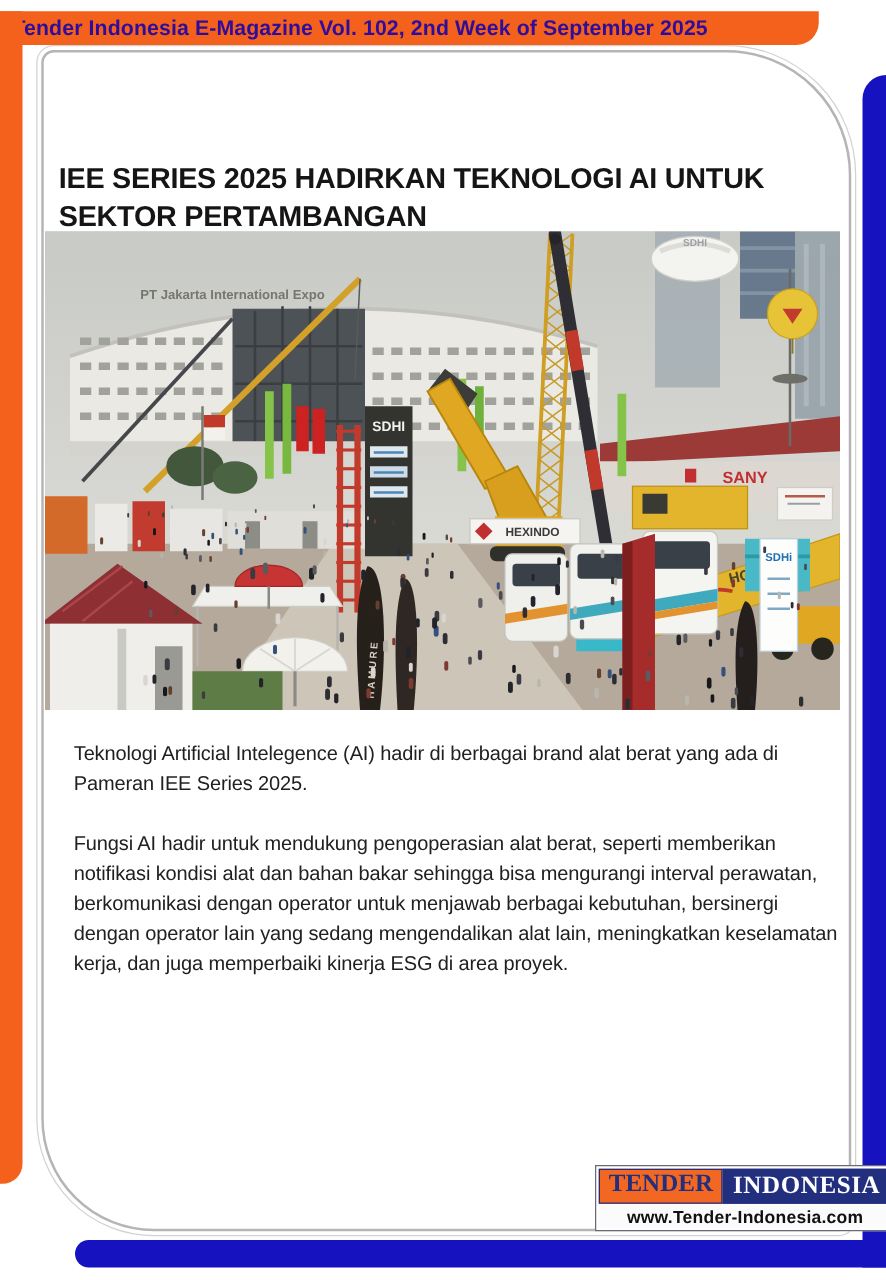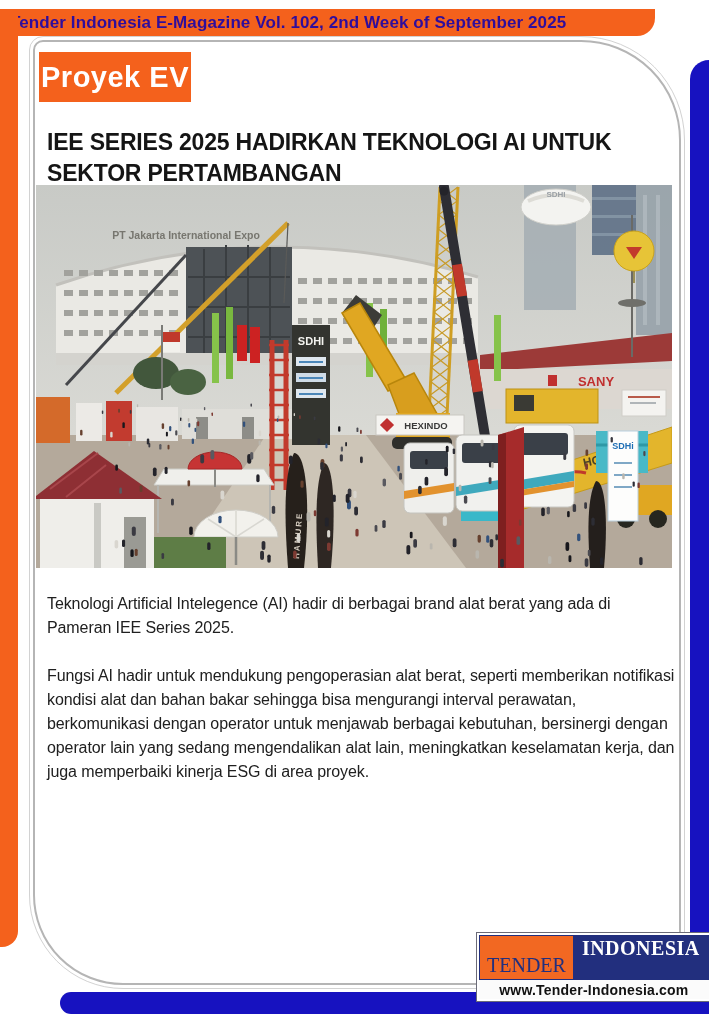--- a/index.html
+++ b/index.html
@@ -24,50 +24,47 @@
     color:#fff;font-weight:bold;font-size:29px;display:flex;align-items:center;justify-content:center;
     letter-spacing:.5px;}
 
   .headline{position:absolute;left:47px;top:112px;width:600px;color:#151515;font-weight:bold;
     font-size:23px;line-height:31px;letter-spacing:-.2px;}
 
   .photo{position:absolute;left:36px;top:185px;width:636px;height:383px;background:#cfd0cc;overflow:hidden;}
   .photo svg{display:block;}
 
   .bodycol{position:absolute;left:47px;top:592px;width:628px;color:#202020;font-size:16px;line-height:24px;}
-  .bodycol p{margin:0 0 24px 0;letter-spacing:-.1px;}
+  .bodycol p{margin:0 0 24px 12px;letter-spacing:-.1px;}
 
   
   .logo{position:absolute;left:476px;top:932px;border:1px solid #6b6b78;background:#fff;padding:2px;}
   .logo-row{display:flex;}
   .logo-tender{background:var(--logo_orange);color:var(--navy);font-family:"Liberation Serif",serif;
-    font-weight:normal;font-size:20px;padding:18px 7px 2px 7px;border:1px solid var(--navy);}
+    font-weight:bold;font-size:20px;padding:0 7px 2px 7px;border:1px solid var(--navy);}
   .logo-indonesia{background:var(--navy);color:#fff;font-family:"Liberation Serif",serif;
     font-weight:bold;font-size:20px;padding:1px 8px 2px 8px;border:1px solid var(--navy);border-left:none;
     letter-spacing:.5px;}
   .logo-url{background:#fbfbfb;color:#111;font-weight:bold;font-size:14px;text-align:center;
     padding:2px 2px 1px 2px;letter-spacing:.2px;}
 </style>
 </head>
 <body>
 
 <div class="page">
 
   <div class="bar top-orange">
     <span>Tender Indonesia E-Magazine Vol. 102, 2nd Week of September 2025</span>
   </div>
   <div class="bar left-orange"></div>
   <div class="bar right-blue"></div>
   <div class="bar bottom-blue"></div>
 
   <div class="card"></div>
 
-  <div class="badge">
-    <span>Proyek EV</span>
-  </div>
 
   <h1 class="headline">IEE SERIES 2025 HADIRKAN TEKNOLOGI AI UNTUK SEKTOR PERTAMBANGAN</h1>
 
   <div class="photo">
     <svg width="636" height="383" viewBox="0 0 636 383" xmlns="http://www.w3.org/2000/svg">
       <defs>
         <linearGradient id="sky" x1="0" y1="0" x2="0" y2="1">
           <stop offset="0" stop-color="#c8cac6"></stop>
             <stop offset="1" stop-color="#dadad5"></stop>
         </linearGradient>

